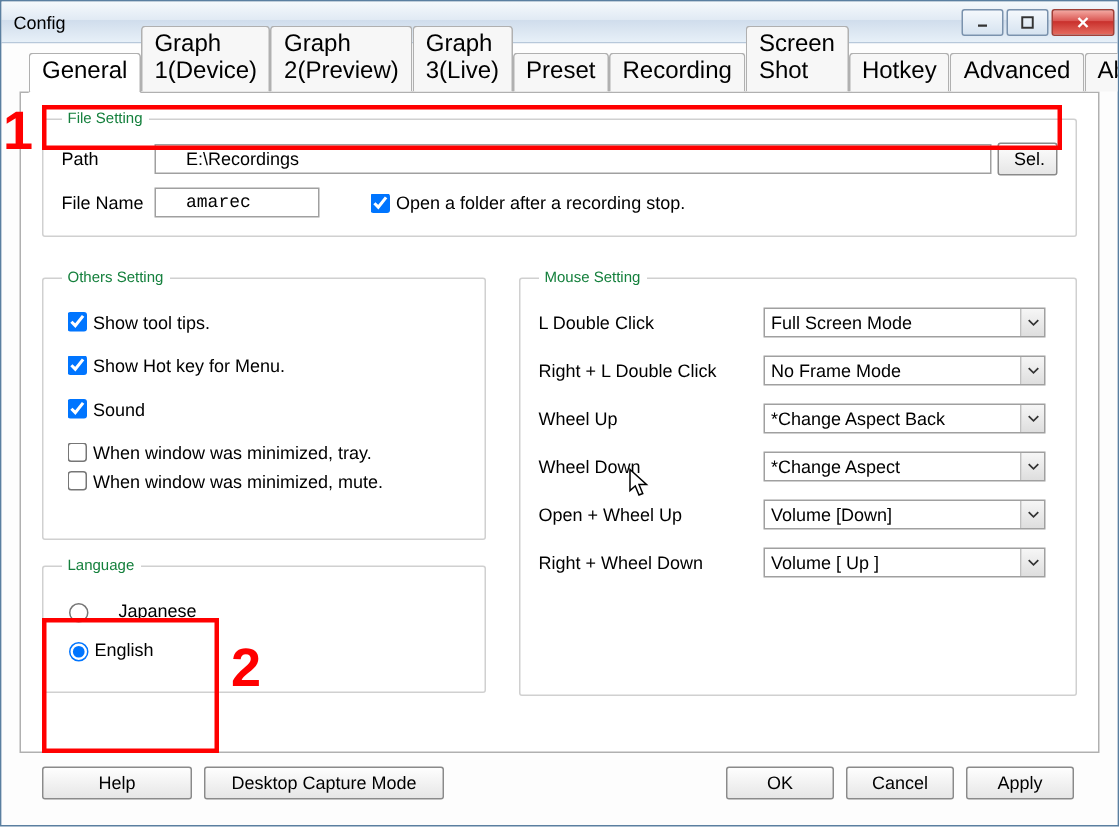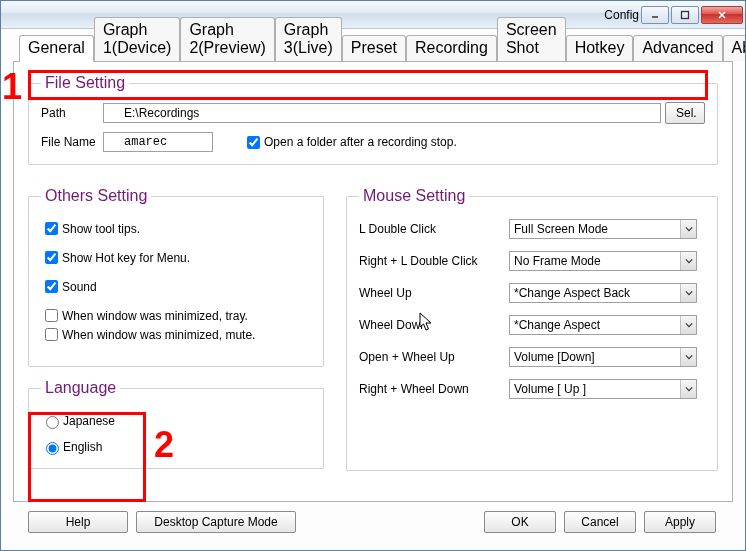--- a/index.html
+++ b/index.html
@@ -14,21 +14,20 @@
     overflow: hidden;
     border: 1px solid #5a7fa0;
   }
   .titlebar {
     height: 28px;
     background: linear-gradient(to bottom, #f5f9fc, #e1eaf4 45%, #d0ddec 46%, #e7f0f8);
     border-bottom: 1px solid #b7c8da;
     display: flex;
     align-items: center;
     padding: 0 2px 0 8px;
-    text-align: right;
   }
   .titlebar .title {
     flex: 1;
     font-size: 12px;
   }
   .winbtns { display:flex; gap:0; }
   .winbtn {
     width: 28px; height: 18px;
     border: 1px solid #7a92ad;
     border-radius: 2px;
@@ -79,23 +78,23 @@
     position: relative;
   }
   fieldset {
     border: 1px solid #d0d0d0;
     border-radius: 2px;
     padding: 10px 12px 12px 12px;
     margin: 0;
     position: relative;
   }
   legend {
-    font-size: 16px;
+    font-size: 10px;
     padding: 0 4px;
-    color: #701a75;
+    color: #15803d;
     margin-top: 38px;
   }
   .row { display:flex; align-items:center; }
   .lbl { width: 62px; }
   .txt {
     border: 1px solid #a0a0a0;
     height: 20px;
     padding: 1px 20px;
     background:#fff;
     font-family: inherit;
@@ -219,21 +218,21 @@
               <span>When window was minimized, tray.</span>
             </div>
           <div class="row" style="margin-bottom:10px;">
               <input type="checkbox" class="chk" style="">
               <span>When window was minimized, mute.</span>
             </div>
         </fieldset>
 
         <fieldset style="margin-top:12px; height:90px;">
           <legend>Language</legend>
-          <div class="row" style="margin:6px 0 10px;">
+          <div class="row" style="margin:6px 0 10px;gap:16px;">
               <input type="radio" name="lang" class="rad" style="">
               <span>Japanese</span>
             </div>
           <div class="row">
               <input type="radio" name="lang" class="rad" checked="" style="">
               <span>English</span>
             </div>
         </fieldset>
       </div>
 

